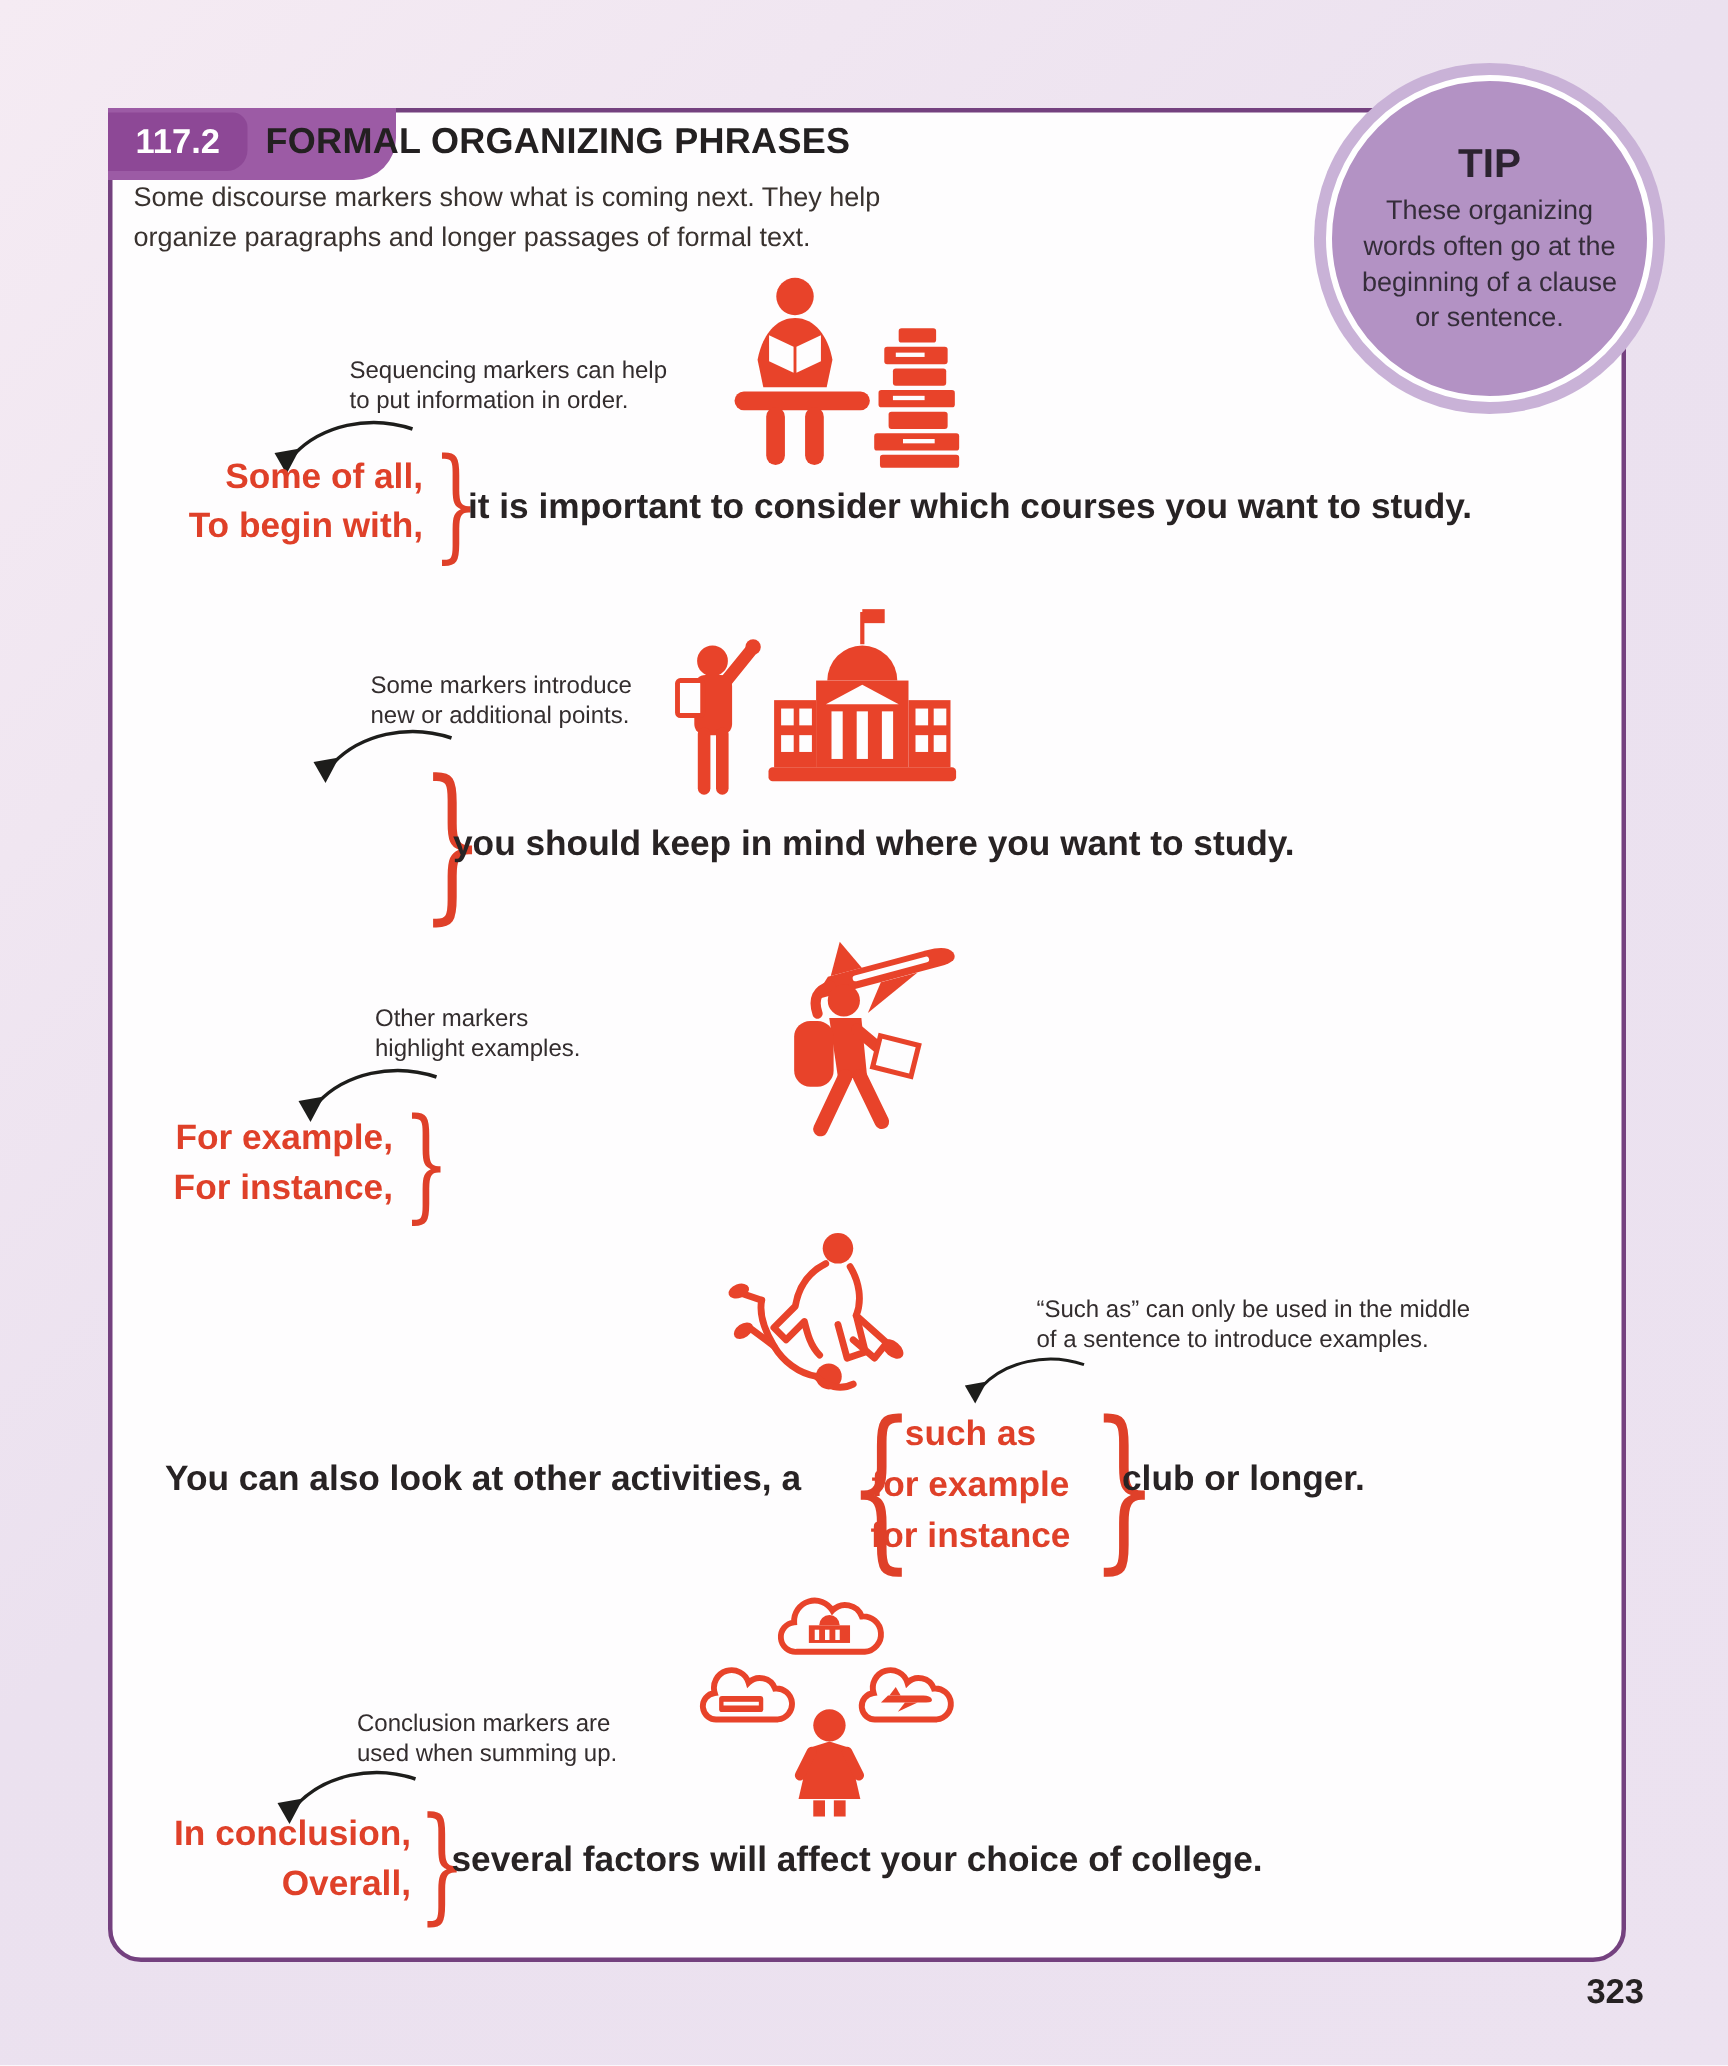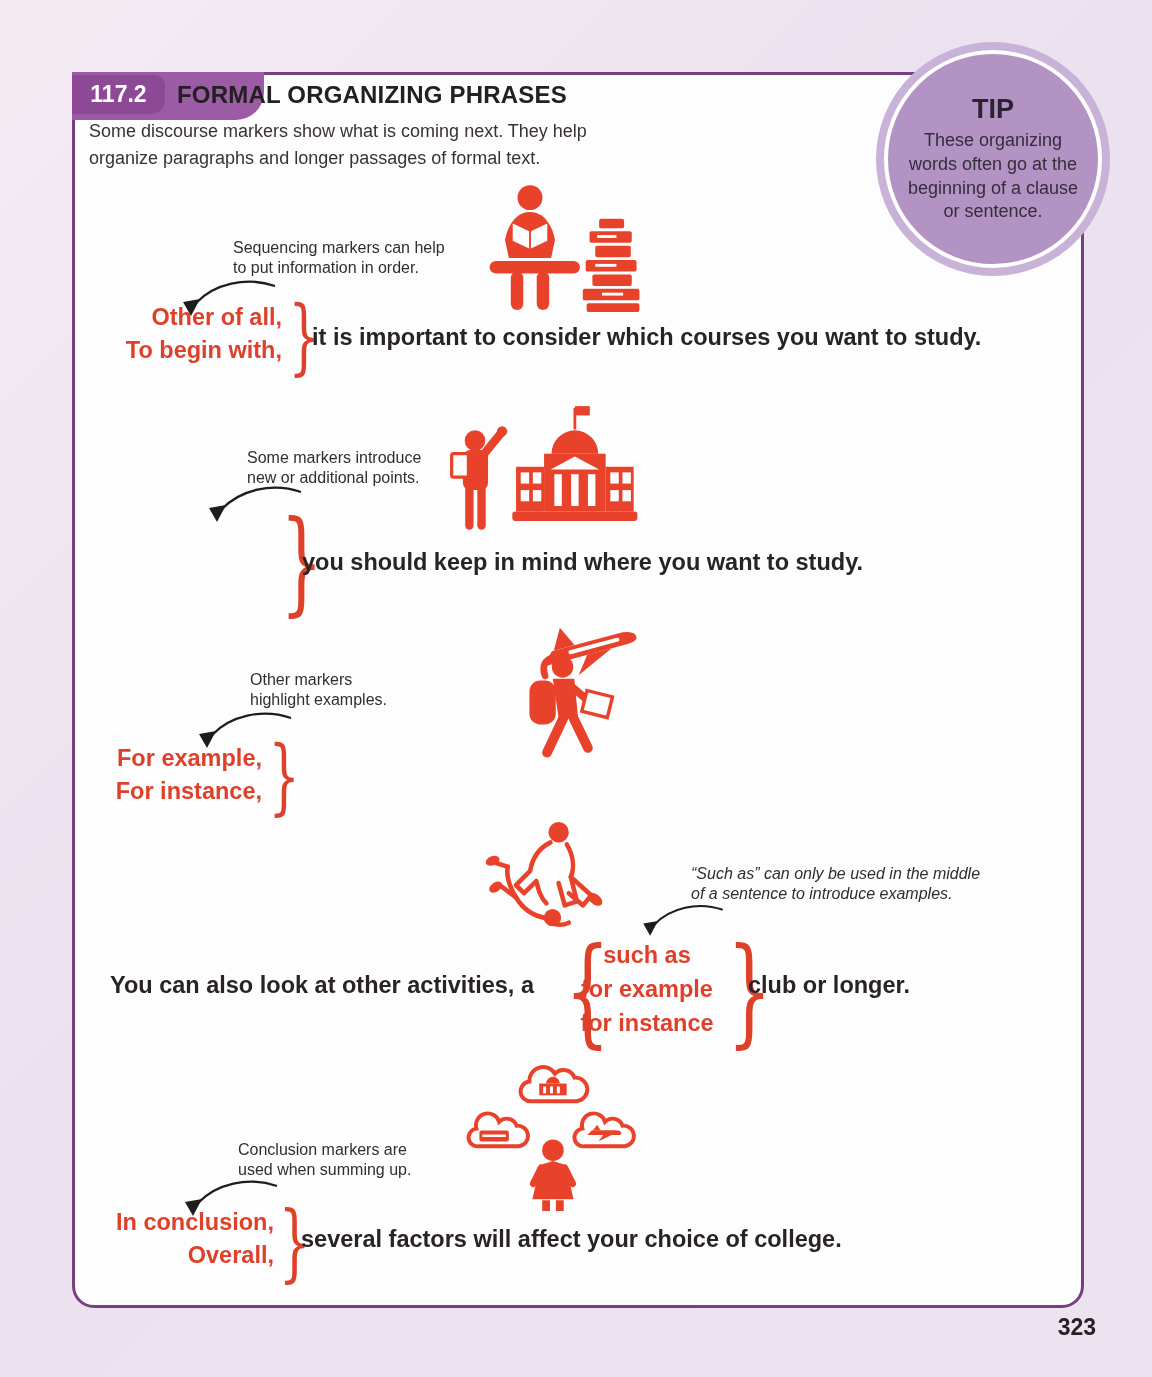--- a/index.html
+++ b/index.html
@@ -82,21 +82,21 @@
     <div>Sequencing markers can help</div>
     <div>to put information in order.</div>
   </div>
   <div class="arrow" style="left:170px;top:276px;">
     <svg width="110" height="46" viewBox="0 0 110 46">
       <path d="M105,10 C76,0 44,8 26,27" stroke="#1d1d1b" stroke-width="2.3" fill="none"></path>
       <polygon points="13,26 30,23 21,40" fill="#1d1d1b"></polygon>
     </svg>
   </div>
   <div class="markers" style="left:90px;top:301px;width:192px;">
-    <div>Other of all,</div>
+    <div>Some of all,</div>
     <div>To begin with,</div>
   </div>
   <div class="brace" style="left:278px;top:296px;font-size:82px;line-height:82px;">}</div>
   <div class="sentence" style="left:312px;top:324px;">it is important to consider which courses you want to study.</div>
 
   <div class="icon" style="left:447px;top:392px;width:196px;height:143px;">
     <svg width="196" height="143" viewBox="0 0 210 145" fill="currentColor" stroke="none">
       <circle cx="30" cy="48" r="11"></circle>
       <line x1="40" y1="62" x2="57" y2="41" stroke="currentColor" stroke-width="9" stroke-linecap="round"></line>
       <circle cx="59" cy="38" r="5.5"></circle>
@@ -181,21 +181,21 @@
       <ellipse cx="114" cy="80" rx="8" ry="5" fill="currentColor" stroke="none" transform="rotate(40 114 80)"></ellipse>
       <circle cx="72" cy="98" r="8.5" fill="currentColor" stroke="none"></circle>
       <path d="M64,98 C52,96 42,88 36,78 C30,68 26,58 28,48"></path>
       <path d="M36,78 L20,66"></path>
       <path d="M28,48 L16,44"></path>
       <ellipse cx="13" cy="42" rx="7" ry="4.5" fill="currentColor" stroke="none" transform="rotate(-20 13 42)"></ellipse>
       <ellipse cx="16" cy="68" rx="7" ry="4.5" fill="currentColor" stroke="none" transform="rotate(-35 16 68)"></ellipse>
       <path d="M64,98 C70,105 80,107 88,103"></path>
     </svg>
   </div>
-  <div class="ann" style="left:691px;top:864px;font-style:italic;">
+  <div class="ann" style="left:691px;top:864px;">
     <div>“Such as” can only be used in the middle</div>
     <div>of a sentence to introduce examples.</div>
   </div>
   <div class="arrow" style="left:632px;top:898px;">
     <svg width="95" height="46" viewBox="0 0 110 46">
       <path d="M105,10 C76,0 44,8 26,27" stroke="#1d1d1b" stroke-width="2.3" fill="none"></path>
       <polygon points="13,26 30,23 21,40" fill="#1d1d1b"></polygon>
     </svg>
   </div>
   <div class="sentence" style="left:110px;top:972px;">You can also look at other activities, a</div>

